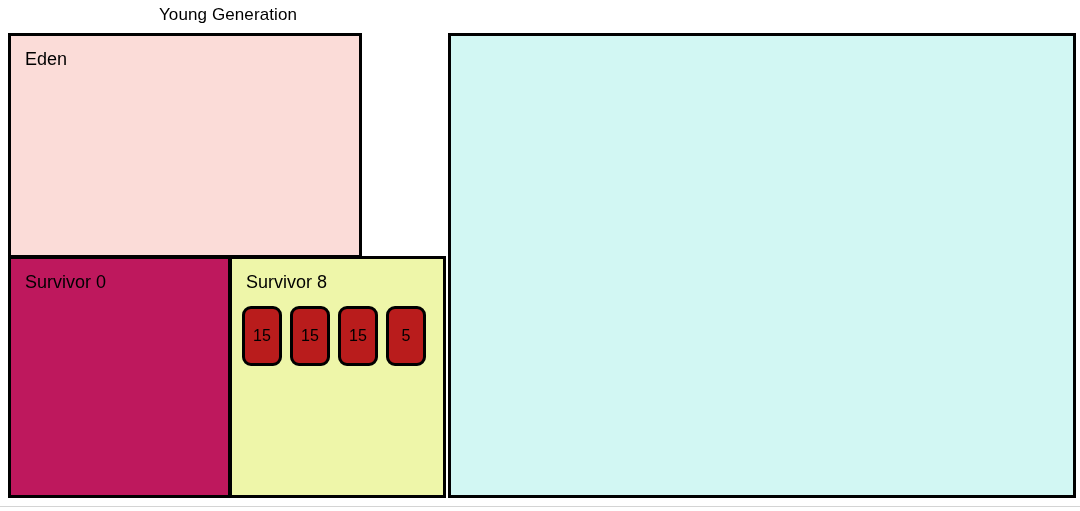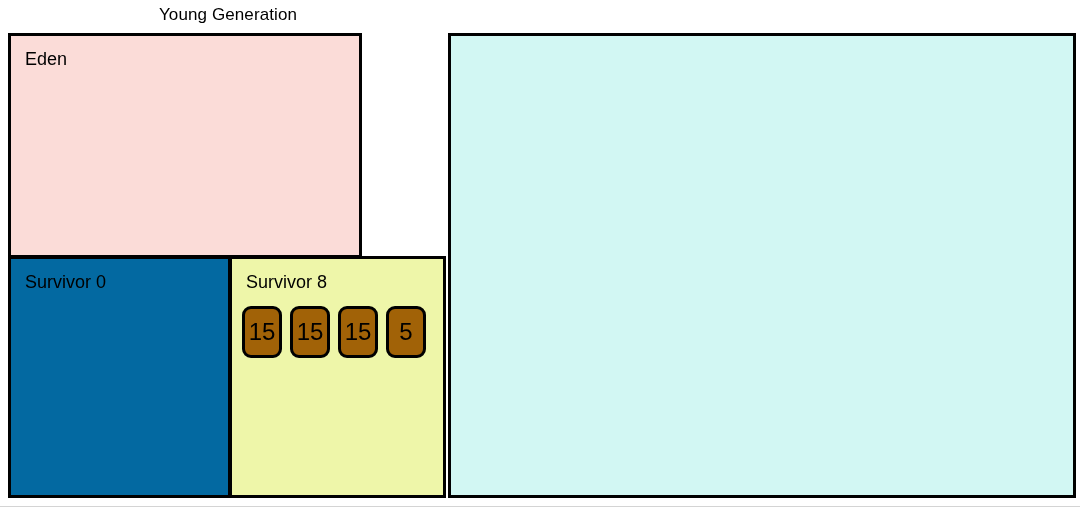--- a/index.html
+++ b/index.html
@@ -59,21 +59,21 @@
     top: 33px;
     width: 354px;
     height: 225px;
     background: #FBDCD8;
   }
   #region-survivor0 {
     left: 8px;
     top: 256px;
     width: 223px;
     height: 242px;
-    background: #0369a1;
+    background: #be185d;
   }
   #region-survivor1 {
     left: 229px;
     top: 256px;
     width: 217px;
     height: 242px;
     background: #EEF6A9;
   }
   #region-old {
     left: 448px;
@@ -99,28 +99,28 @@
     left: 10px;
     top: 47px;
     display: flex;
     flex-direction: row;
     align-items: flex-start;
     gap: 8px;
   }
   .object-box {
     box-sizing: border-box;
     width: 40px;
-    height: 52px;
+    height: 60px;
     border: 3px solid #000000;
     border-radius: 9px;
-    background: #a16207;
+    background: #b91c1c;
     display: flex;
     align-items: center;
     justify-content: center;
-    font-size: 24px;
+    font-size: 16px;
     line-height: 20px;
     color: #000000;
   }
 
   
   #bottom-rule {
     position: absolute;
     left: 0;
     top: 506px;
     width: 1080px;

